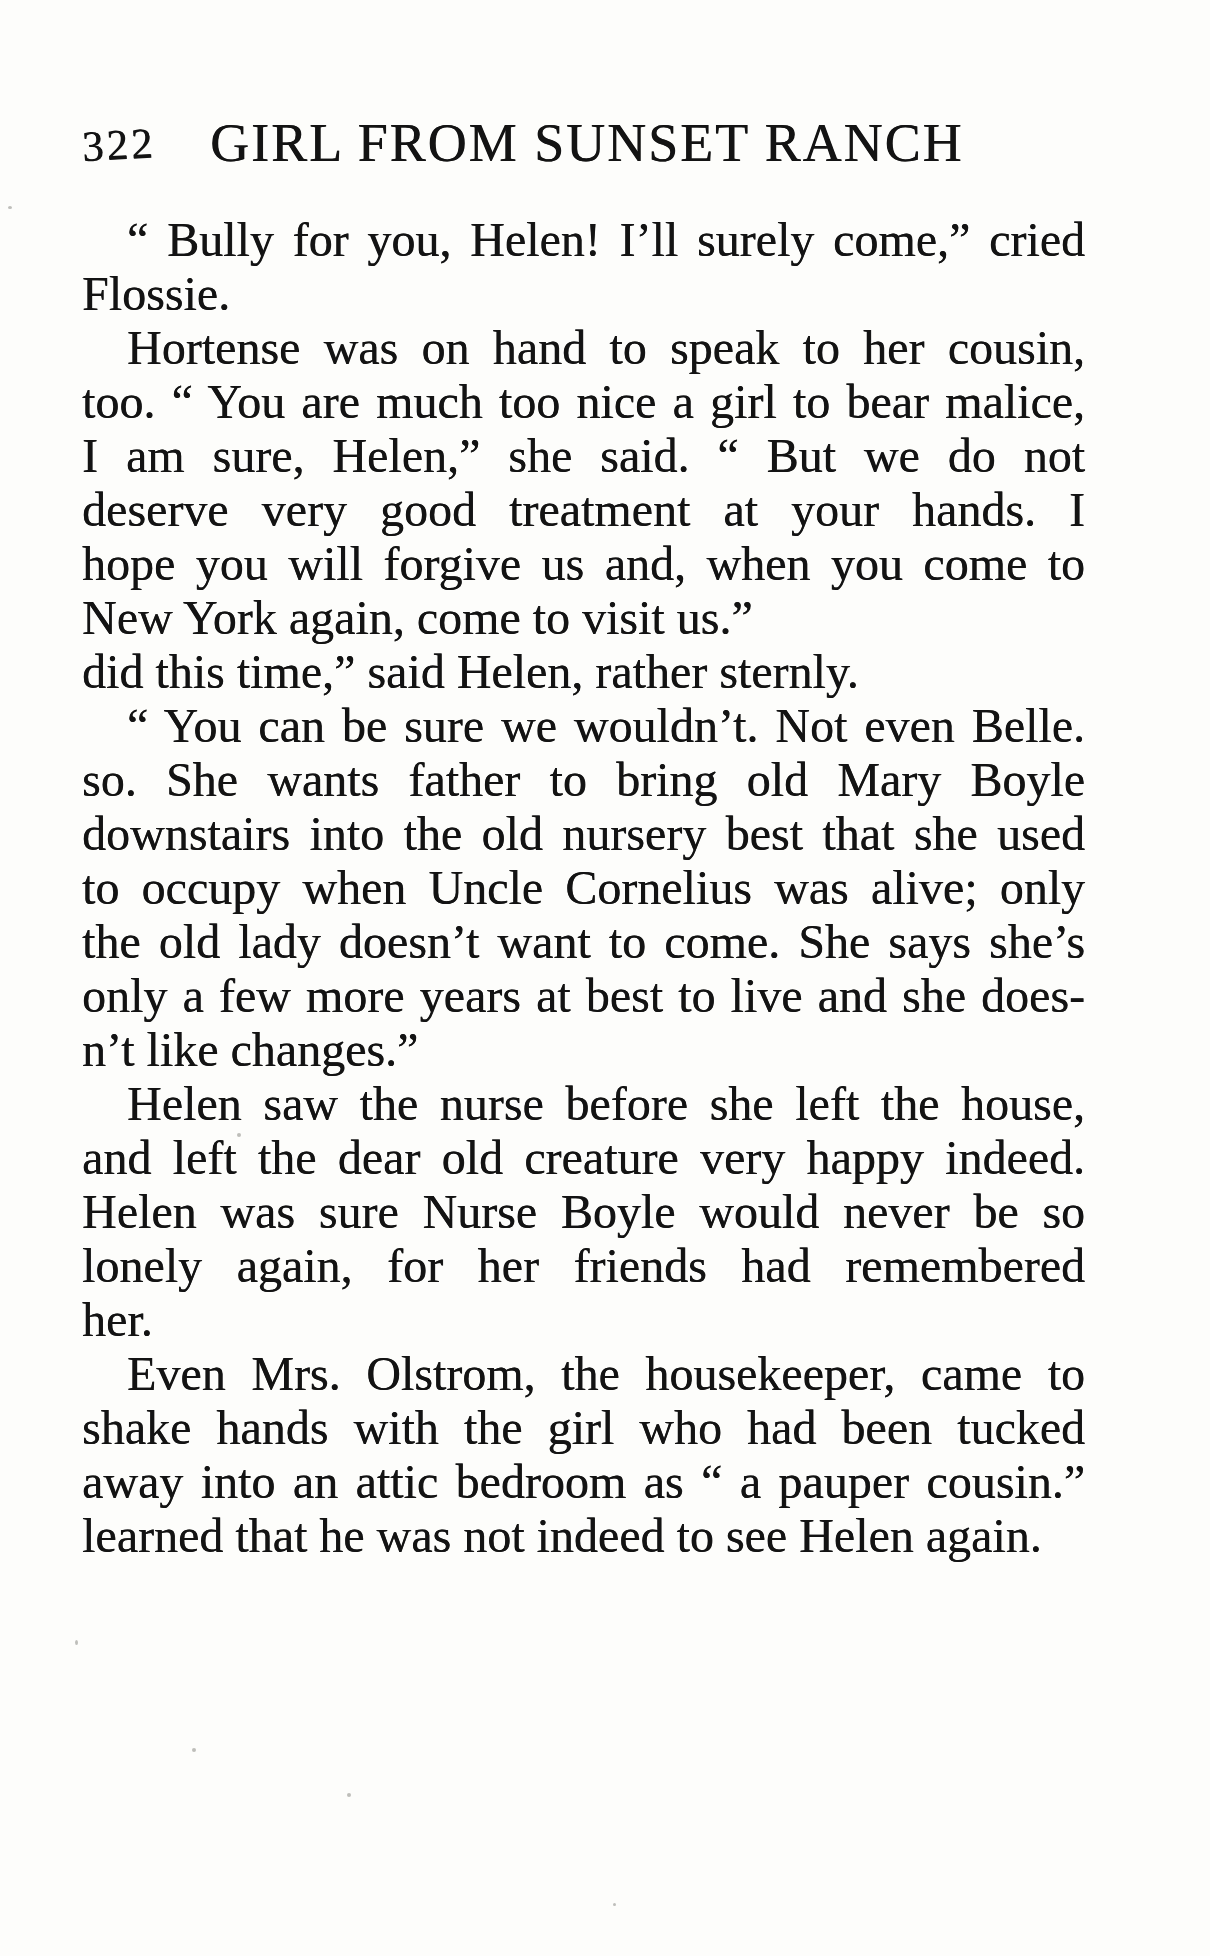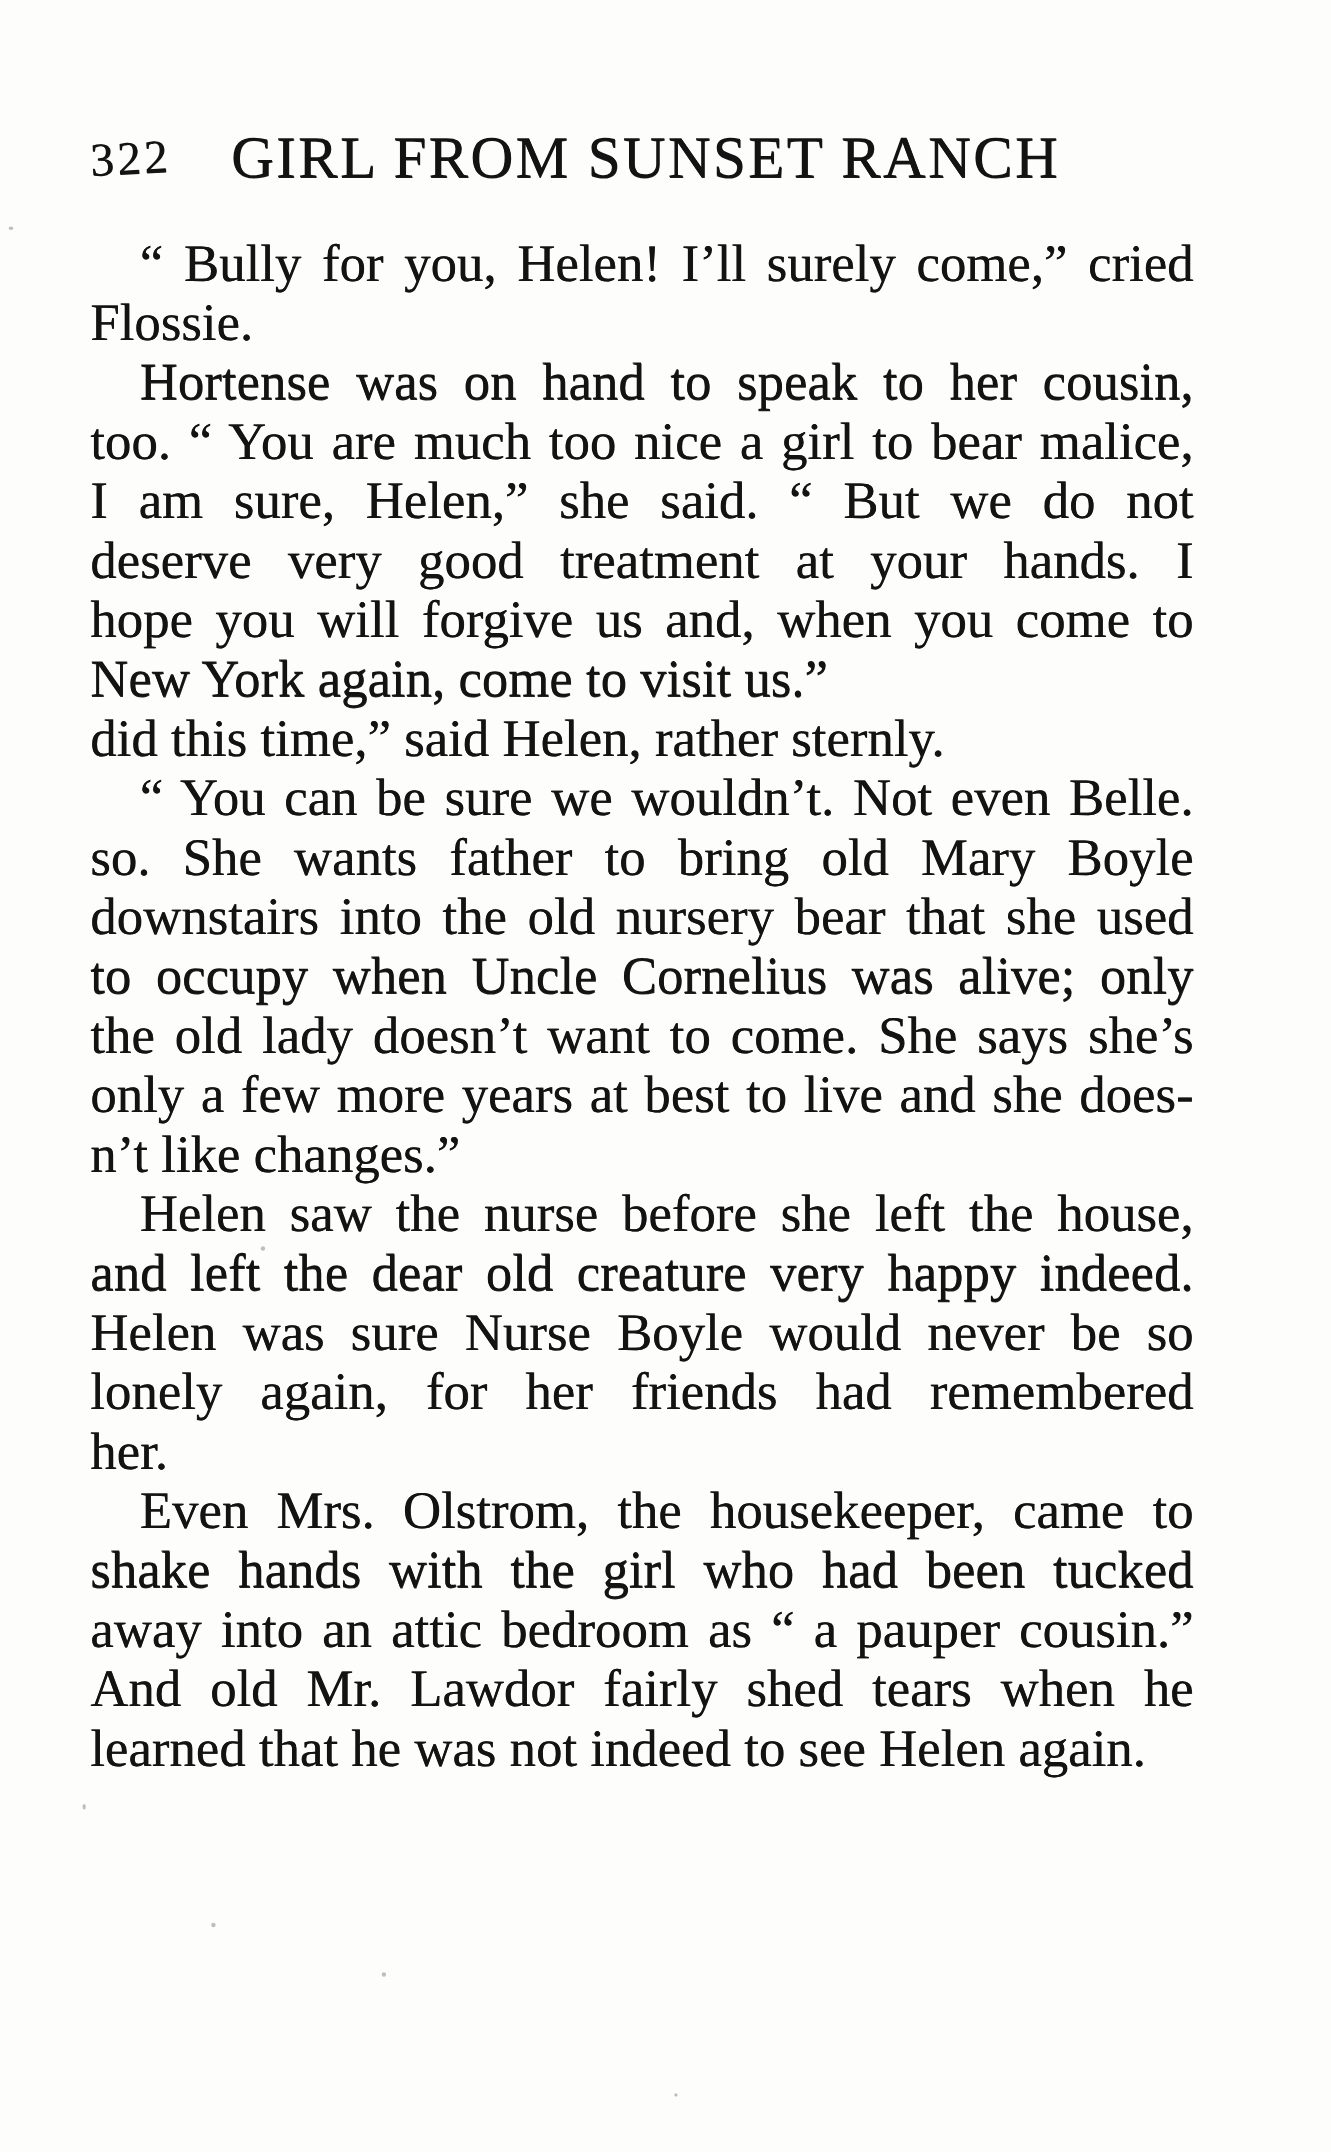--- a/index.html
+++ b/index.html
@@ -97,40 +97,39 @@
       <div class="line plast">New York again, come to visit us.”</div>
     </div>
 
     <div class="paragraph">
       <div class="line plast">did this time,” said Helen, rather sternly.</div>
     </div>
 
     <div class="paragraph">
       <div class="line indent">“ You can be sure we wouldn’t.  Not even Belle.</div>
       <div class="line">so.  She wants father to bring old Mary Boyle</div>
-      <div class="line">downstairs into the old nursery bear that she used</div>
+      <div class="line">downstairs into the old nursery best that she used</div>
       <div class="line">to occupy when Uncle Cornelius was alive; only</div>
       <div class="line">the old lady doesn’t want to come.  She says she’s</div>
       <div class="line">only a few more years at best to live and she does-</div>
       <div class="line plast">n’t like changes.”</div>
     </div>
 
     <div class="paragraph">
       <div class="line indent">Helen saw the nurse before she left the house,</div>
       <div class="line">and left the dear old creature very happy indeed.</div>
       <div class="line">Helen was sure Nurse Boyle would never be so</div>
       <div class="line">lonely again, for her friends had remembered</div>
       <div class="line plast">her.</div>
     </div>
 
     <div class="paragraph">
       <div class="line indent">Even Mrs. Olstrom, the housekeeper, came to</div>
       <div class="line">shake hands with the girl who had been tucked</div>
       <div class="line">away into an attic bedroom as “ a pauper cousin.”</div>
-      <div class="line">And old Mr. Lawdor fairly shed tears when he</div>
       <div class="line plast">learned that he was not indeed to see Helen again.</div>
     </div>
 
   </div>
 
   <div class="speck s1"></div>
   <div class="speck s2"></div>
   <div class="speck s3"></div>
   <div class="speck s4"></div>
   <div class="speck s5"></div>

